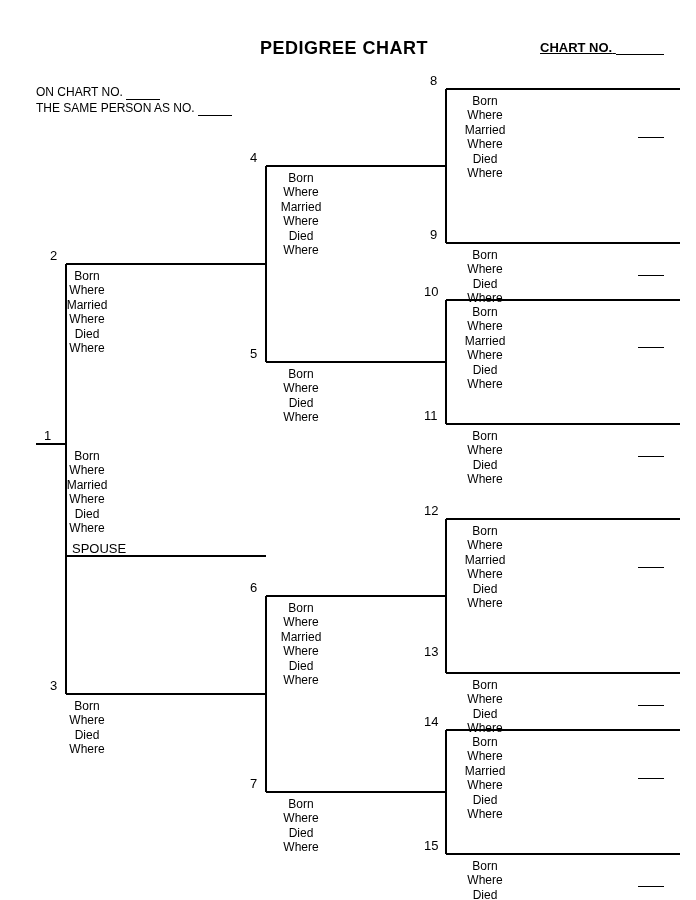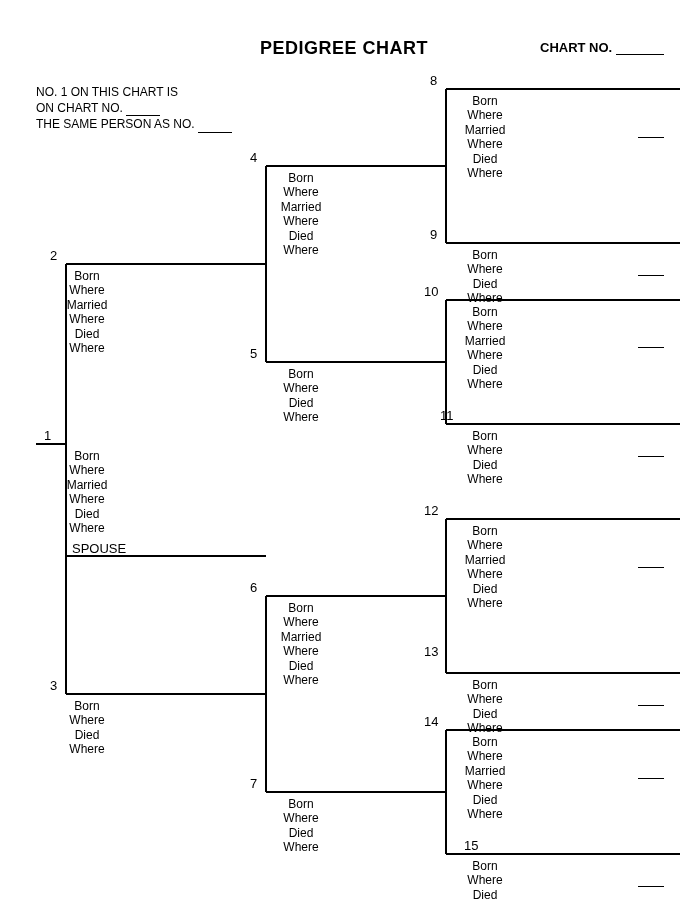--- a/index.html
+++ b/index.html
@@ -74,27 +74,26 @@
     position: absolute;
     font-size: 13px;
   }
 </style>
 </head>
 <body>
 
 <div id="page">
 
   <div class="title" style="left:260px; top:38px;">PEDIGREE CHART</div>
-  <div class="chartno" style="left:540px; top:40px;">
+  <div class="chartno" style="left:540px; top:40px;text-decoration:underline;">
     <span>CHART NO.</span>
     <span class="line"></span>
   </div>
 
   <div class="note" style="left:36px; top:84px;">
-    <div>NO. 1 ON THIS CHART IS</div>
     <div>
       <span>ON CHART NO.</span>
       <span class="line"></span>
     </div>
     <div>
       <span>THE SAME PERSON AS NO.</span>
       <span class="line"></span>
     </div>
   </div>
 
@@ -135,25 +134,25 @@
   <div class="num" style="left:44px;  top:428px;">1</div>
   <div class="num" style="left:50px;  top:248px;">2</div>
   <div class="num" style="left:50px;  top:678px;">3</div>
   <div class="num" style="left:250px; top:150px;">4</div>
   <div class="num" style="left:250px; top:346px;">5</div>
   <div class="num" style="left:250px; top:580px;">6</div>
   <div class="num" style="left:250px; top:776px;">7</div>
   <div class="num" style="left:430px; top:73px;">8</div>
   <div class="num" style="left:430px; top:227px;">9</div>
   <div class="num" style="left:424px; top:284px;">10</div>
-  <div class="num" style="left:424px; top:408px;margin-left:16px;">11</div>
+  <div class="num" style="left:424px; top:408px;">11</div>
   <div class="num" style="left:424px; top:503px;">12</div>
   <div class="num" style="left:424px; top:644px;">13</div>
   <div class="num" style="left:424px; top:714px;">14</div>
-  <div class="num" style="left:424px; top:838px;margin-left:40px;">15</div>
+  <div class="num" style="left:424px; top:838px;">15</div>
 
   <div class="spouse" style="left:72px; top:541px;">SPOUSE</div>
 
   <div class="fields" style="left:54px; top:449px; width:66px;">
     <div>Born</div>
     <div>Where</div>
     <div>Married</div>
     <div>Where</div>
     <div>Died</div>
     <div>Where</div>

